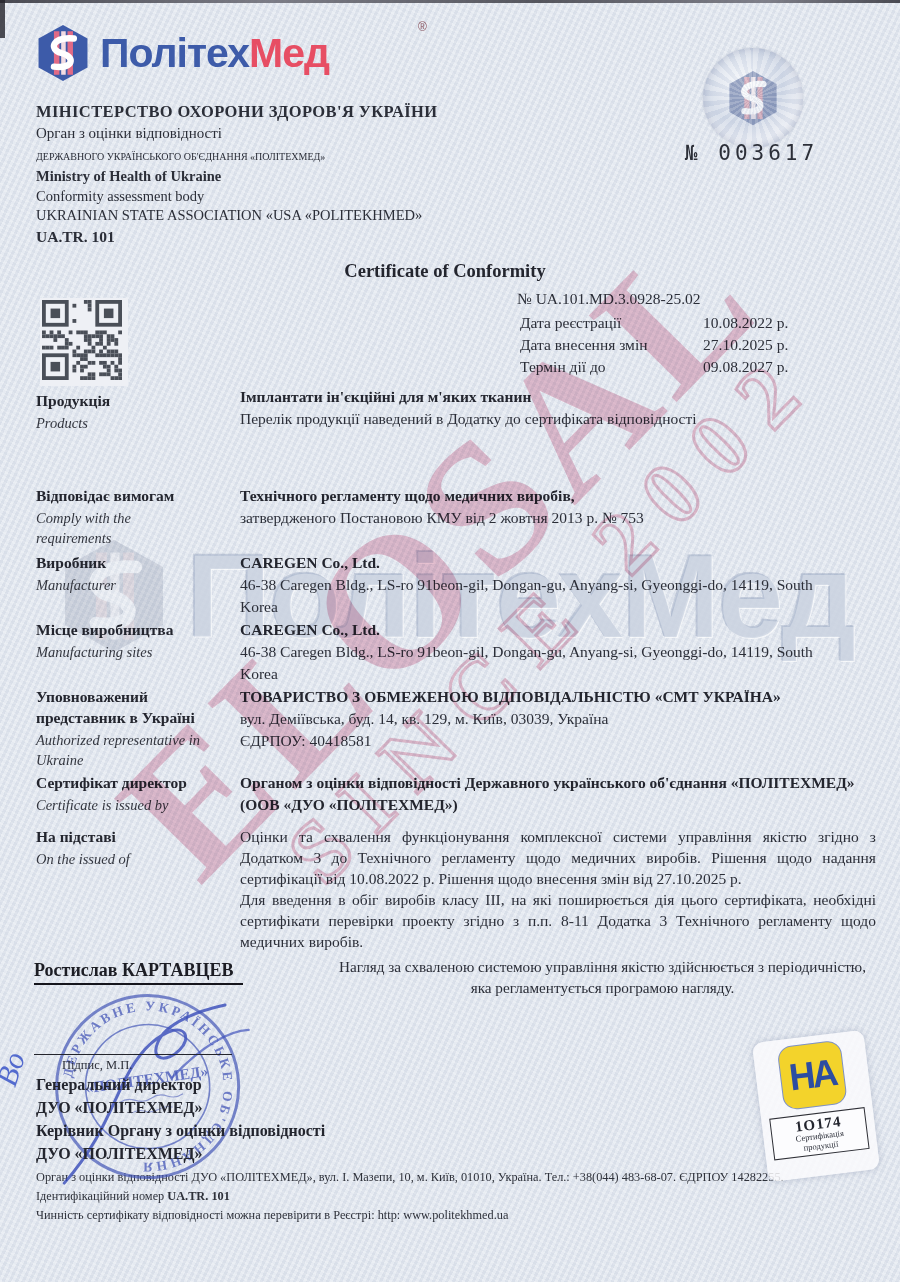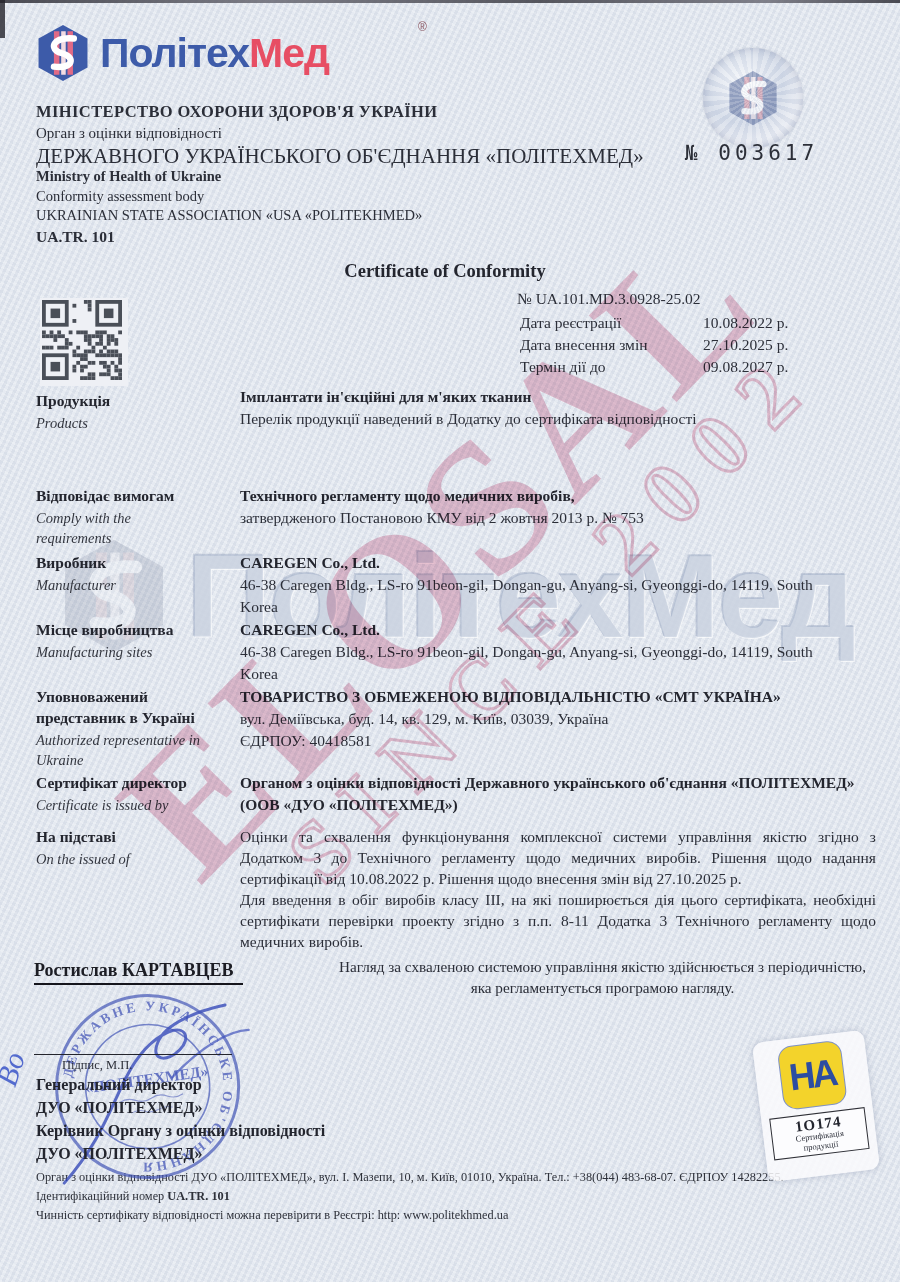--- a/index.html
+++ b/index.html
@@ -120,21 +120,21 @@
   <div class="logo">
     <svg viewBox="0 0 64 64" width="58" height="58">
         <use href="#logo-icon"></use>
       </svg>
     <div class="wordmark"><span class="blue">Політех</span><span class="red">Мед</span></div>
   </div>
   <div class="reg-mark">®</div>
 
   <div class="hl b" style="top:86px;font-size:16.5px;letter-spacing:.4px">МІНІСТЕРСТВО ОХОРОНИ ЗДОРОВ'Я УКРАЇНИ</div>
   <div class="hl" style="top:109px;font-size:15px">Орган з оцінки відповідності</div>
-  <div class="hl" style="top:128px;font-size:21px">ДЕРЖАВНОГО УКРАЇНСЬКОГО ОБ'ЄДНАННЯ «ПОЛІТЕХМЕД»</div>
+  <div class="hl" style="top:135px;font-size:10px">ДЕРЖАВНОГО УКРАЇНСЬКОГО ОБ'ЄДНАННЯ «ПОЛІТЕХМЕД»</div>
   <div class="hl b i" style="top:152px;font-size:14.5px">Ministry of Health of Ukraine</div>
   <div class="hl i" style="top:172px;font-size:14.5px">Conformity assessment body</div>
   <div class="hl i" style="top:191px;font-size:14.5px">UKRAINIAN STATE ASSOCIATION «USA «POLITEKHMED»</div>
   <div class="hl b" style="top:212px;font-size:15.5px">UA.TR. 101</div>
 
   <div class="hologram">
     <svg viewBox="0 0 64 64">
         <use href="#logo-icon"></use>
       </svg>
   </div>

